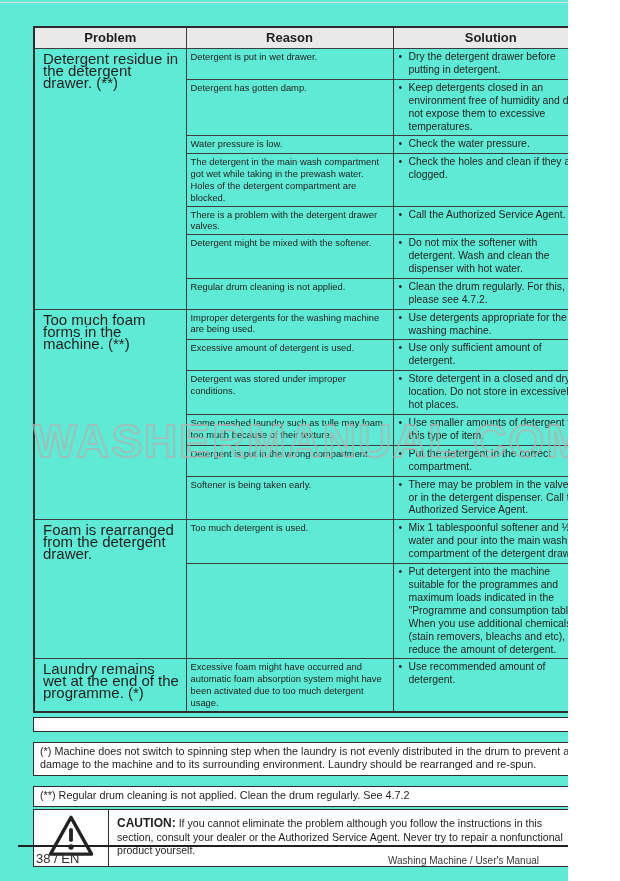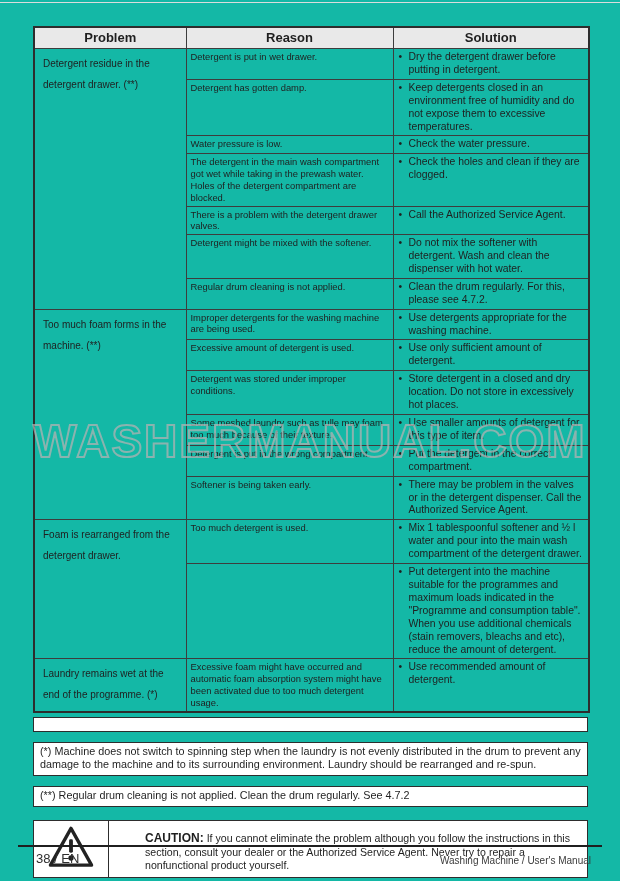--- a/index.html
+++ b/index.html
@@ -1,22 +1,22 @@
 <!DOCTYPE html>
 <html><head>
 <meta charset="utf-8">
 <style>
   * { box-sizing: border-box; margin: 0; padding: 0; }
   html, body { background: #ffffff; }
   body { font-family: "Liberation Sans", sans-serif; }
   .page {
     position: relative;
-    width: 620px;
+    width: 568px;
     height: 881px;
-    background: #14b8a6;
+    background: #5eead4;
     overflow: hidden;
   }
   .scan-top-line {
     position: absolute;
     top: 2px; left: 0;
     width: 620px; height: 1px;
     background: #dcdcdc;
   }
   .content {
     position: absolute;
@@ -41,22 +41,22 @@
     font-size: 13px;
     font-weight: bold;
     text-align: center;
     padding: 2px 2px 3px 2px;
     color: #141414;
   }
   col.c-problem  { width: 152px; }
   col.c-reason   { width: 207px; }
   col.c-solution { width: 196px; }
   td.problem {
-    font-size: 10px;
-    line-height: 21px;
+    font-size: 15px;
+    line-height: 12px;
     padding: 4px 6px 3px 8px;
   }
   td.reason {
     font-size: 9.4px;
     line-height: 11.8px;
     padding: 2px 4px 2px 4px;
     color: #383838;
     margin-top: 29px;
   }
   td.solution {
@@ -81,24 +81,23 @@
     height: 15px;
   }
   .footnote {
     margin-top: 10px;
     font-size: 10.8px;
     line-height: 13.8px;
     padding: 2px 6px 3px 6px;
     color: #1f1f1f;
   }
   .caution-box {
-    margin-top: 13px;
+    margin-top: 2px;
     display: flex;
-    align-items: flex-end;
-    gap: 28px;
+    align-items: center;
   }
   .caution-icon-cell {
     flex: 0 0 75px;
     border-right: 1px solid #2d2d2d;
     display: flex;
     align-items: center;
     justify-content: center;
     padding: 4px;
   }
   .caution-text-cell {

